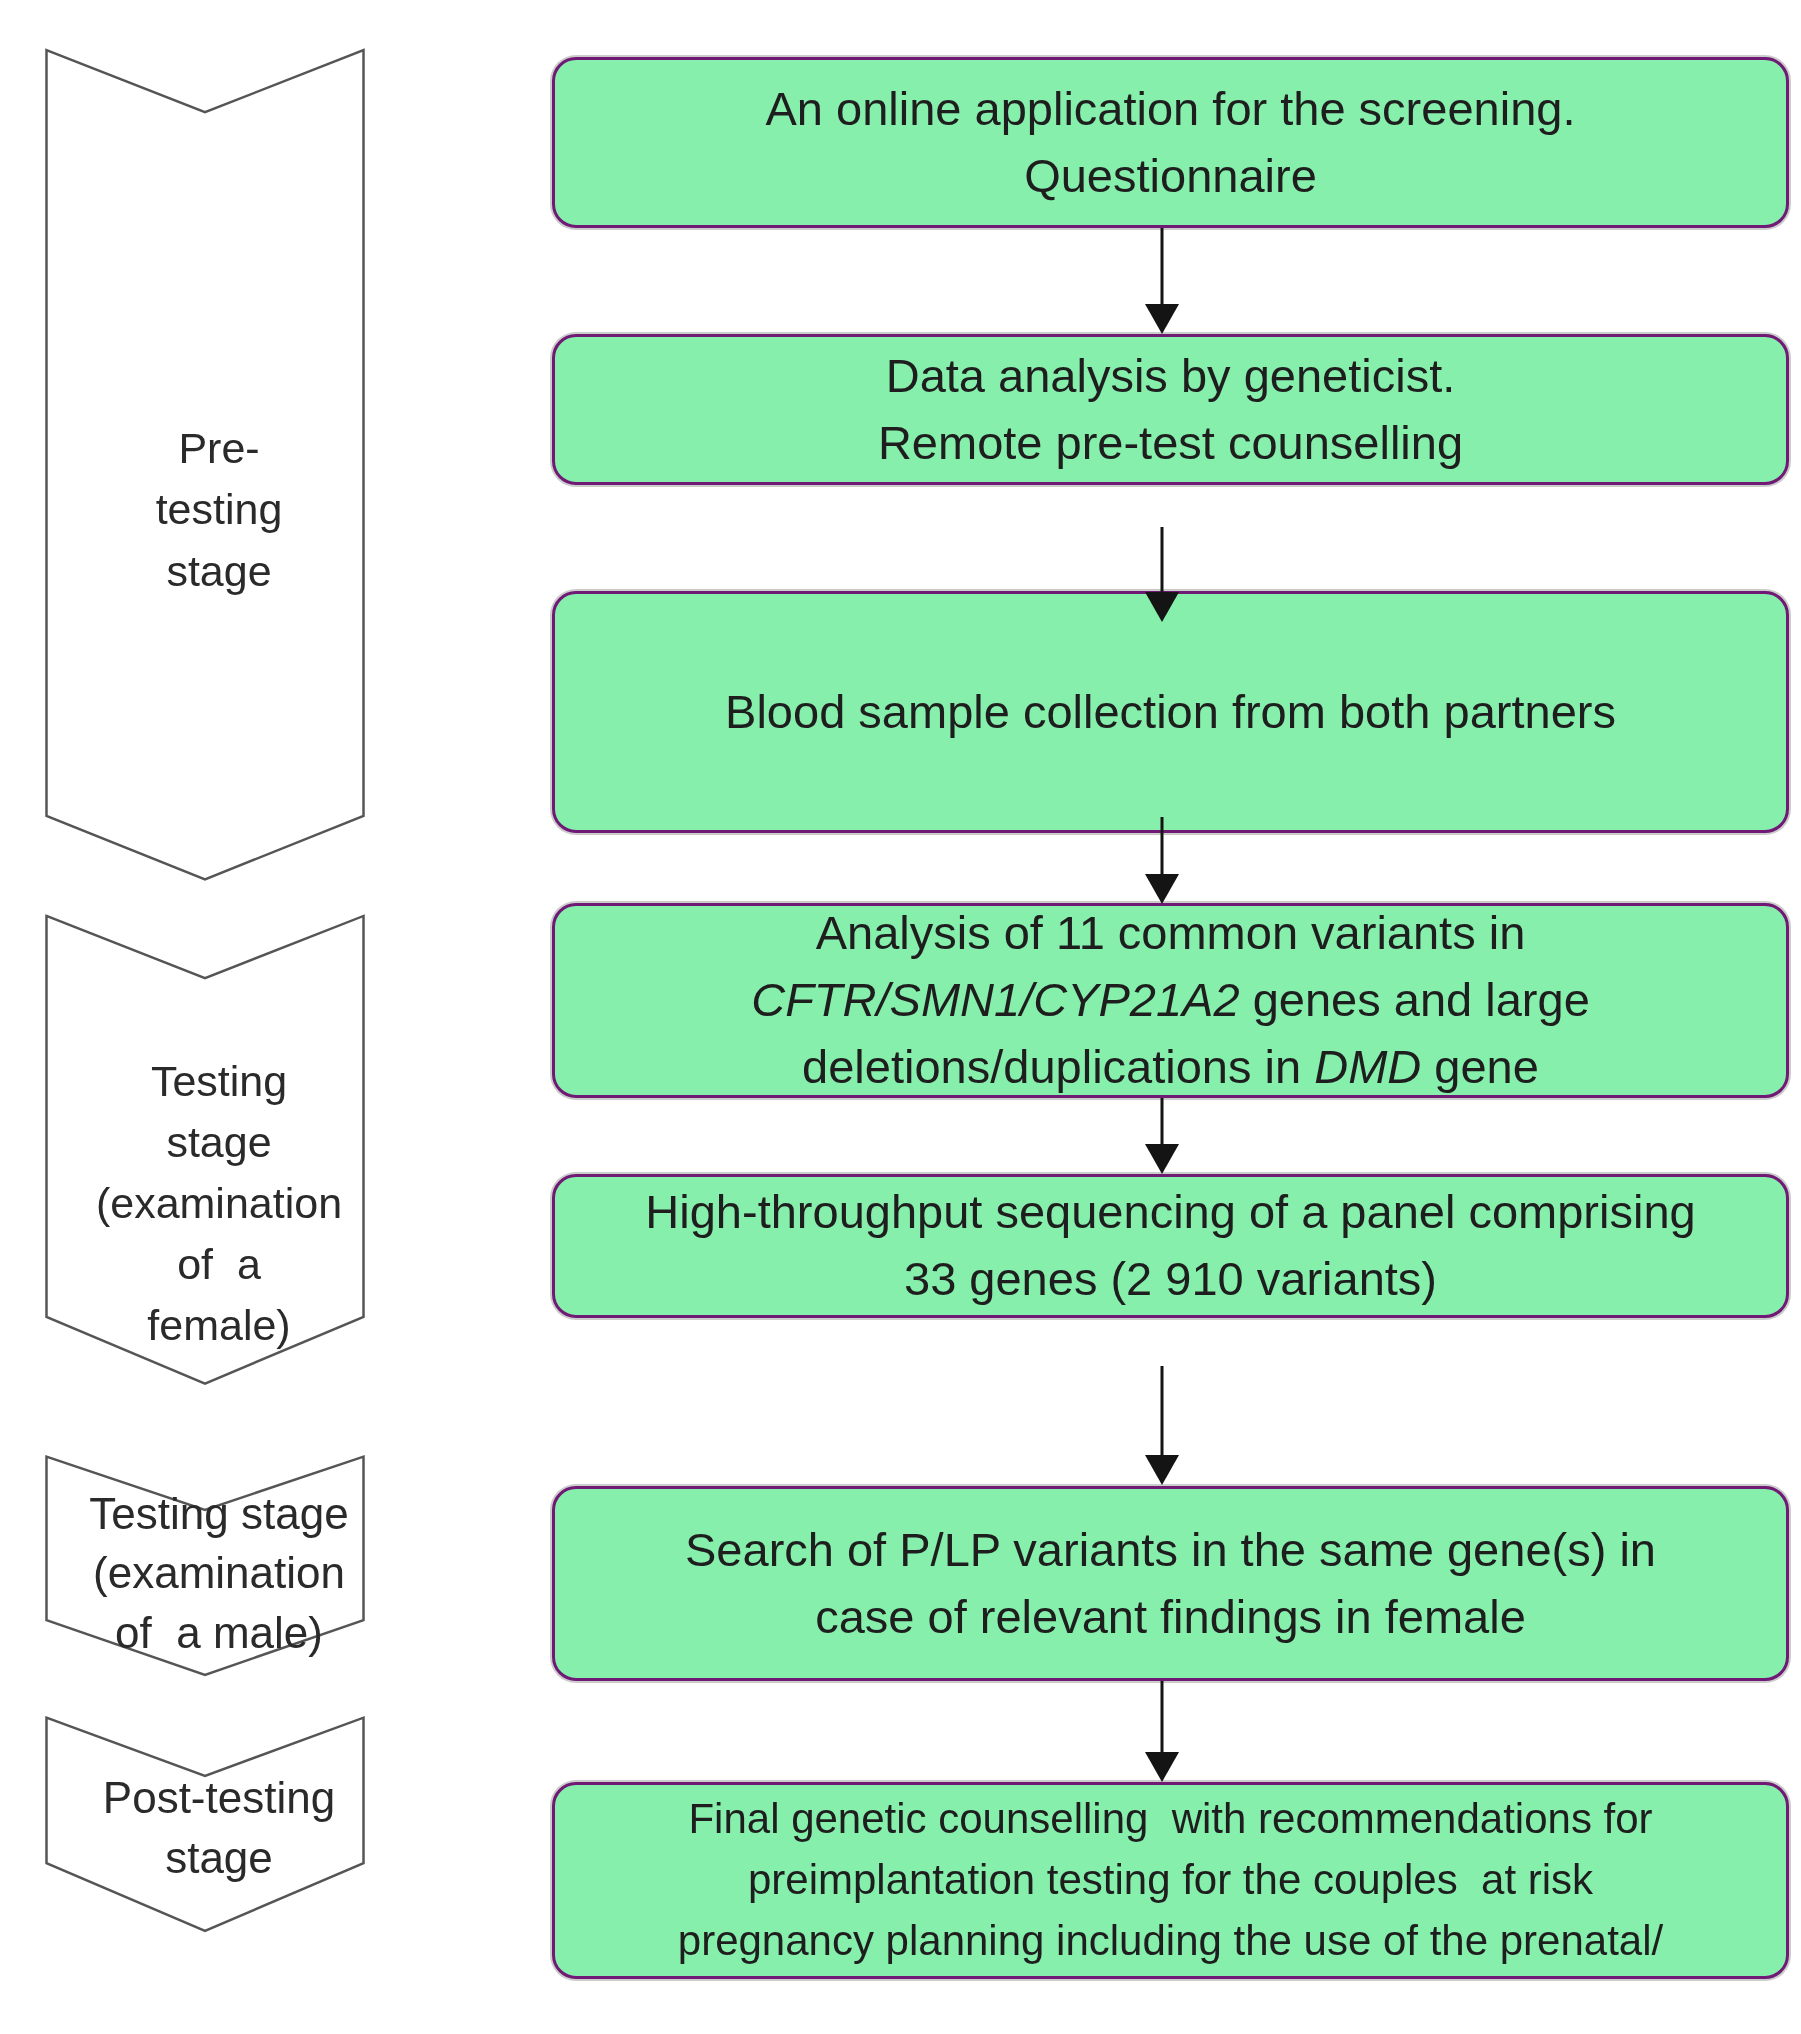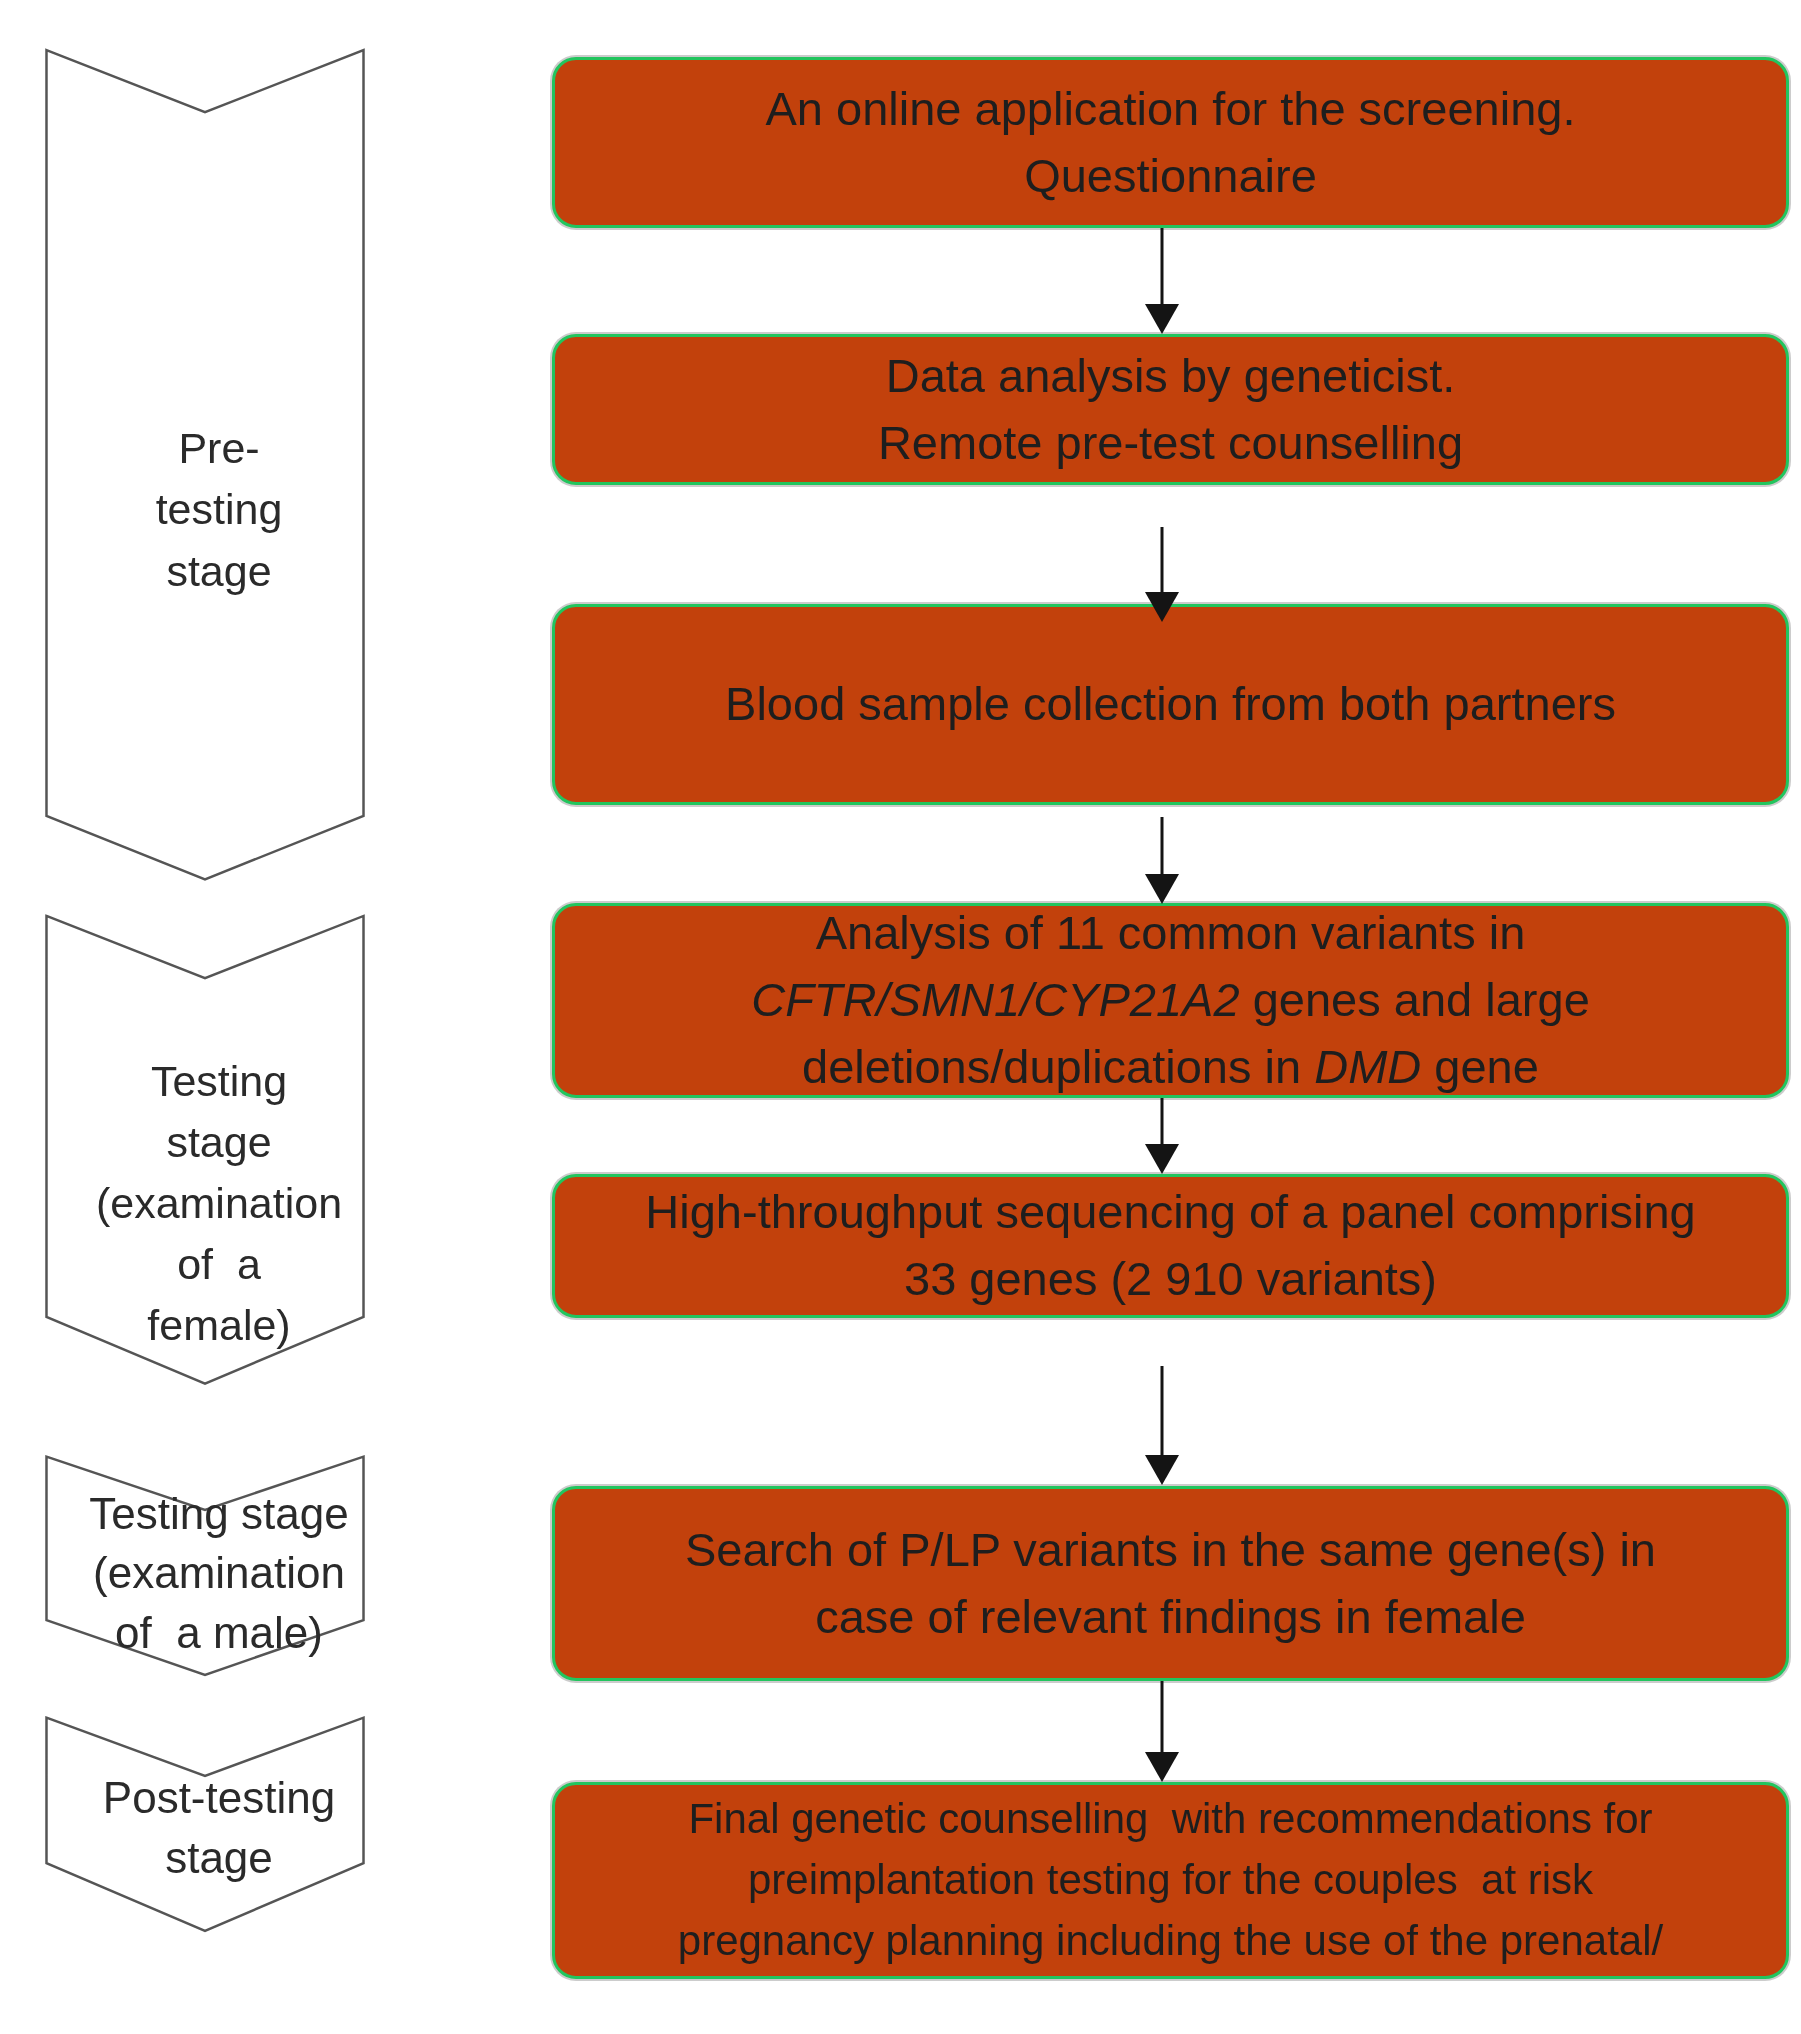--- a/index.html
+++ b/index.html
@@ -12,21 +12,21 @@
   .chevron svg{display:block;overflow:visible;}
   .chevron .stage-label{
     position:absolute;inset:0;display:flex;flex-direction:column;
     align-items:center;justify-content:center;text-align:center;
     font-size:43px;line-height:1.42;white-space:pre-wrap;color:#2a2a2a;
   }
   .chevron.small .stage-label{font-size:44px;line-height:1.35;}
   
   .box{
     position:absolute;left:552px;width:1237px;box-sizing:border-box;
-    border:3px solid #22c55e;border-radius:24px;background:#c2410c;
+    border:3px solid #701a75;border-radius:24px;background:#86efac;
     box-shadow:0 0 0 2px rgba(128,128,128,0.40);
     display:flex;align-items:center;justify-content:center;text-align:center;
   }
   .box .box-text{width:100%;padding:0 26px;font-size:47px;line-height:1.42;white-space:pre-wrap;}
   .box.tight .box-text{font-size:42px;line-height:1.45;}
   
   .arrow{position:absolute;width:34px;}
   .arrow .arrow-line{
     position:absolute;left:50%;transform:translateX(-50%);
     top:0;bottom:24px;width:3px;background:#141414;
@@ -72,21 +72,21 @@
   </div>
 
   <div class="box" style="top:57px;height:171px;">
     <div class="box-text"><div><span>An online application for the screening.</span></div><div><span>Questionnaire</span></div></div>
   </div>
 
   <div class="box" style="top:334px;height:151px;">
     <div class="box-text"><div><span>Data analysis by geneticist.</span></div><div><span>Remote pre-test counselling</span></div></div>
   </div>
 
-  <div class="box" style="top:604px;height:201px;">
+  <div class="box" style="top:591px;height:242px;">
     <div class="box-text"><div><span>Blood sample collection from both partners</span></div></div>
   </div>
 
   <div class="box" style="top:903px;height:195px;">
     <div class="box-text"><div><span>Analysis of 11 common variants in</span></div><div><i>CFTR/SMN1/CYP21A2</i><span> genes and large</span></div><div><span>deletions/duplications in </span><i>DMD</i><span> gene</span></div></div>
   </div>
 
   <div class="box" style="top:1174px;height:144px;">
     <div class="box-text"><div><span>High-throughput sequencing of a panel comprising</span></div><div><span>33 genes (2 910 variants)</span></div></div>
   </div>

